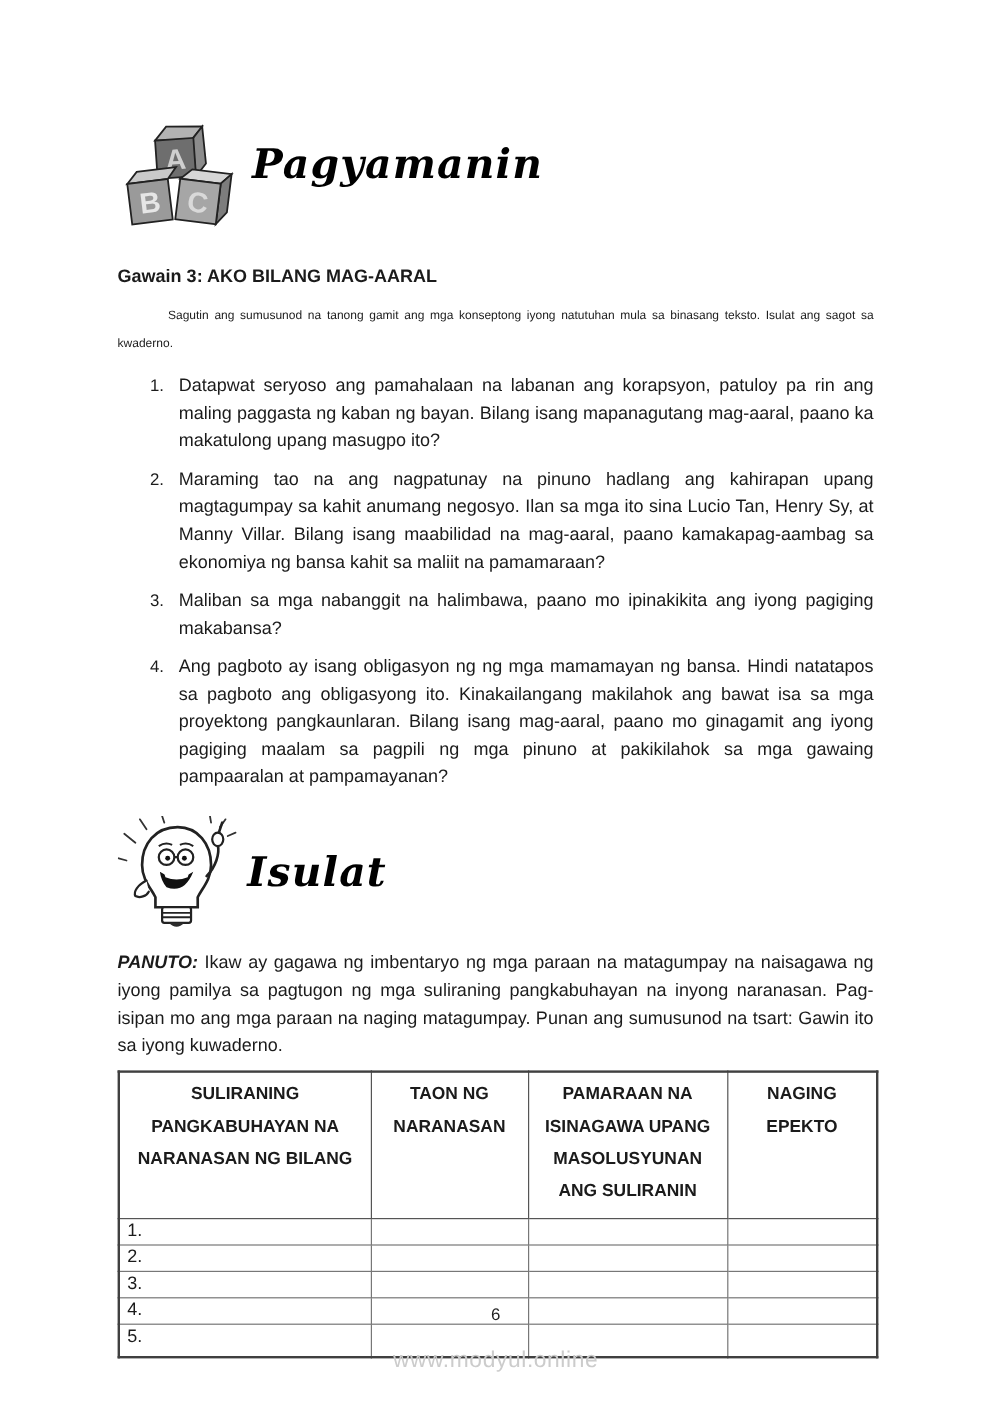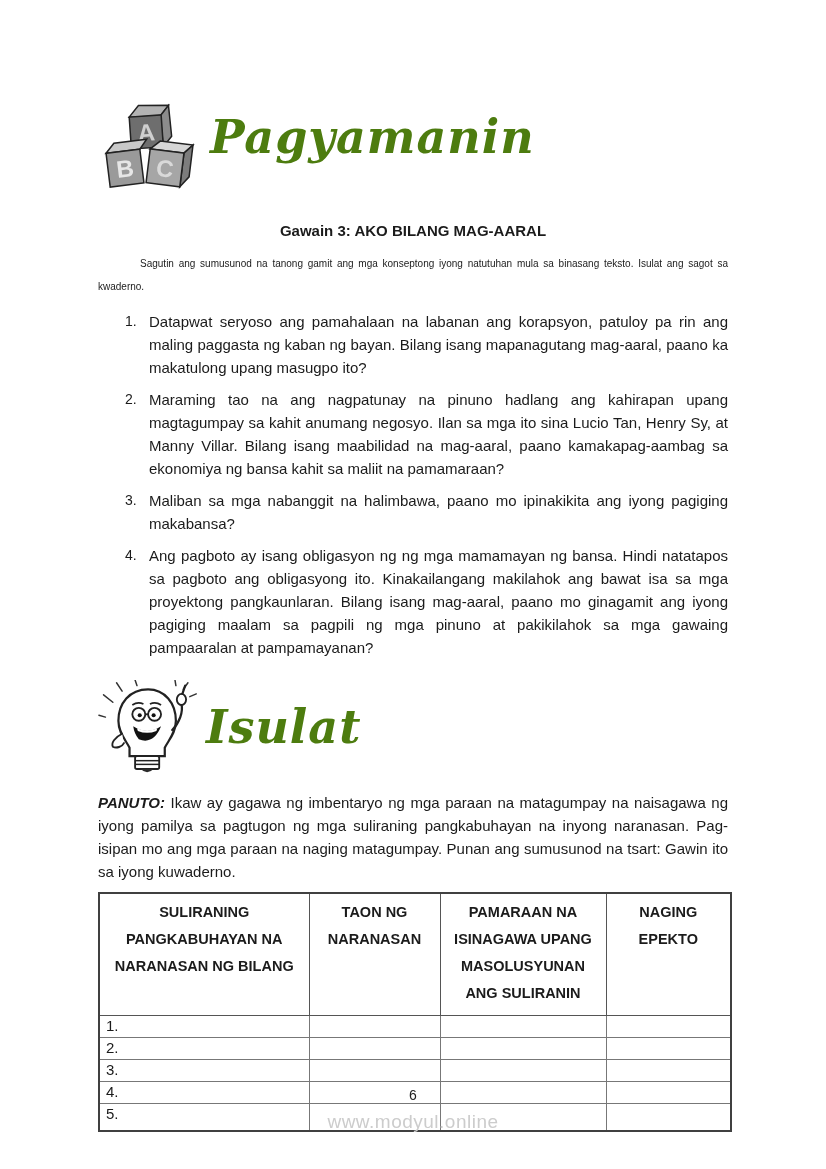--- a/index.html
+++ b/index.html
@@ -25,34 +25,33 @@
   }
   .section-header .icon-wrap {
     width: 100px;
     height: 100px;
     flex: 0 0 auto;
   }
   .script-title {
     font-family: "DejaVu Serif", serif;
     font-style: italic;
     font-weight: bold;
-    font-size: 46px;
+    font-size: 34px;
     letter-spacing: 1px;
-    color: #4d7c0f;
+    color: #000000;
     margin-left: 12px;
     margin-top: -22px;
   }
   .section-header.second .script-title { margin-top: -6px; margin-left: 8px; }
 
   
   .activity-heading {
     margin-top: 24px;
     font-weight: bold;
     font-size: 15px;
-    text-align: center;
   }
   .intro-para {
     margin-top: 13px;
     font-size: 10px;
     line-height: 23px;
     text-align: justify;
     text-indent: 42px;
   }
   .question-list {
     margin-top: 12px;
@@ -121,21 +120,21 @@
     position: absolute;
     left: 0; right: 0;
     bottom: 66px;
     text-align: center;
     font-size: 14px;
     color: #222;
   }
   .watermark {
     position: absolute;
     left: 0; right: 0;
-    bottom: 36px;
+    bottom: 24px;
     text-align: center;
     font-size: 19px;
     letter-spacing: 0.5px;
     color: #cccccc;
   }
 </style>
 </head>
 <body>
 
 <div class="page">

